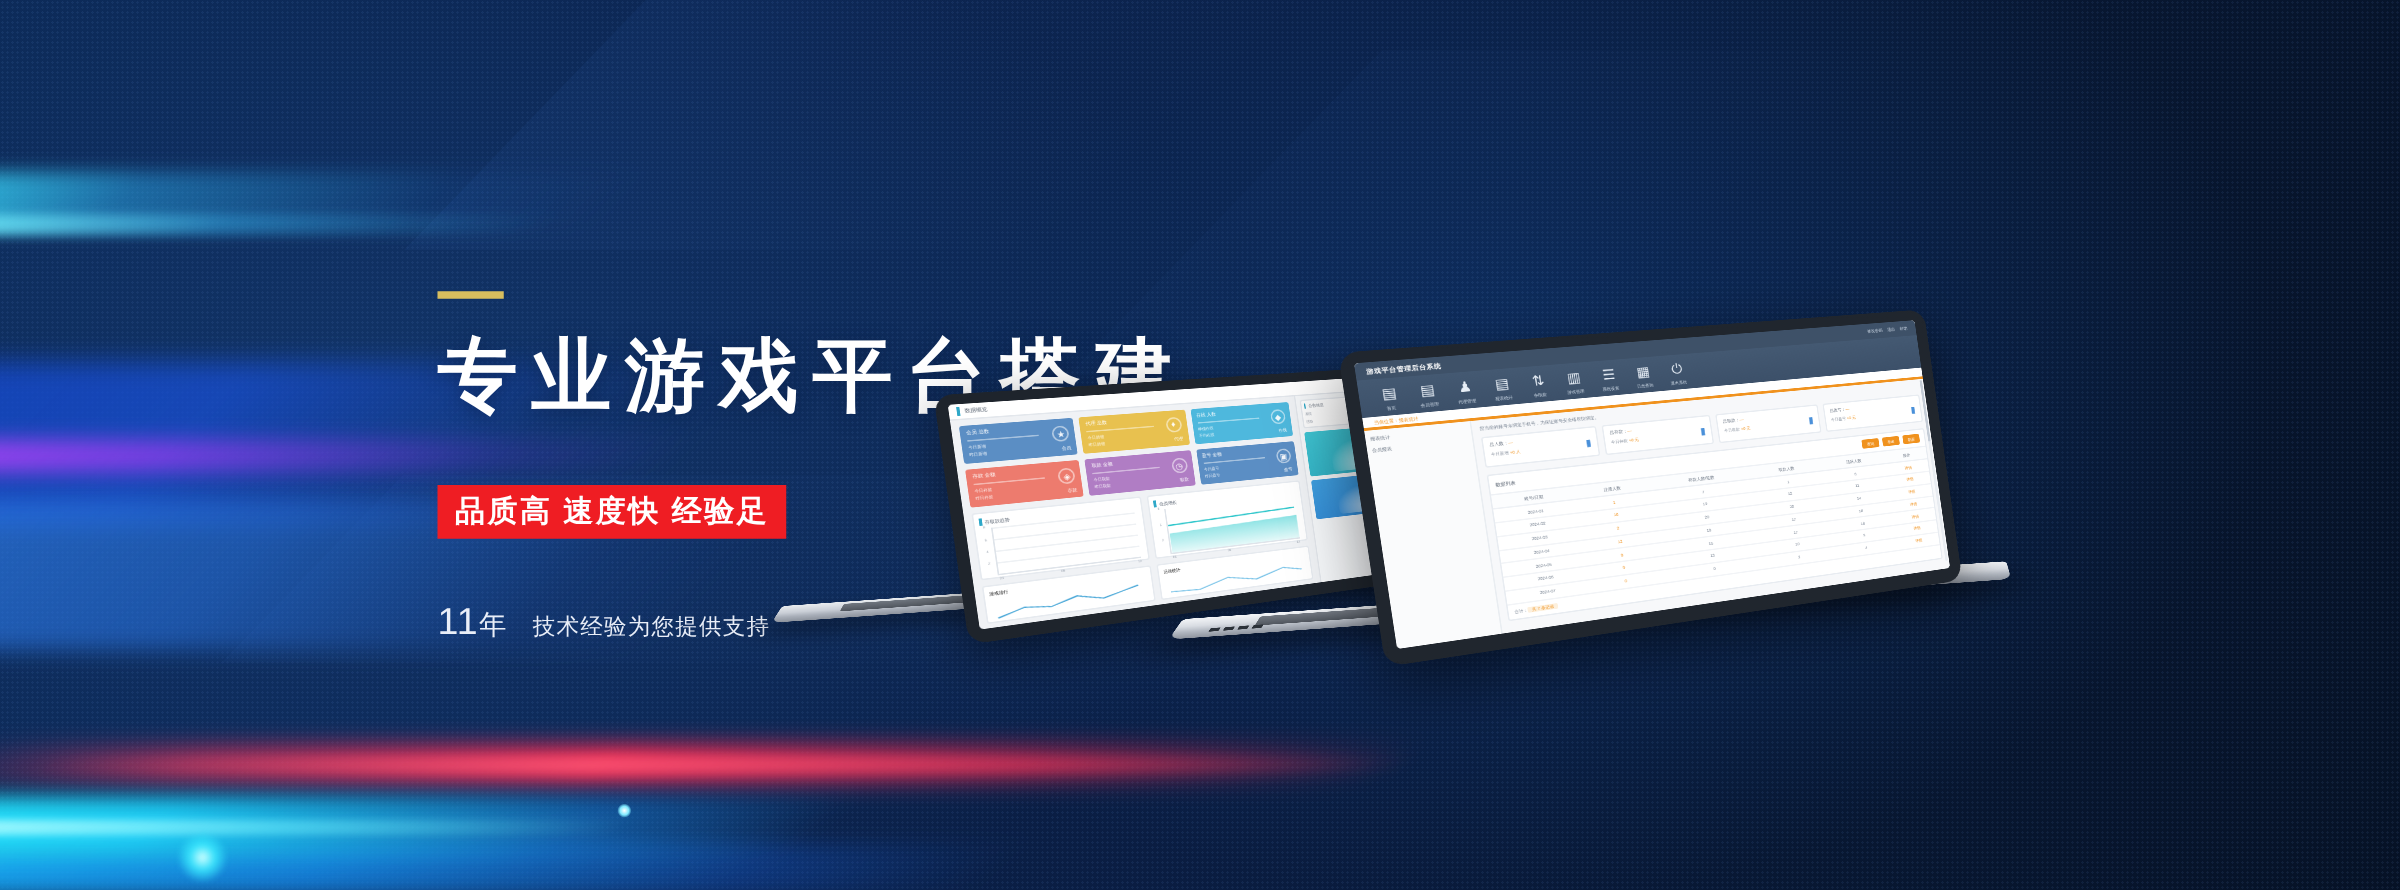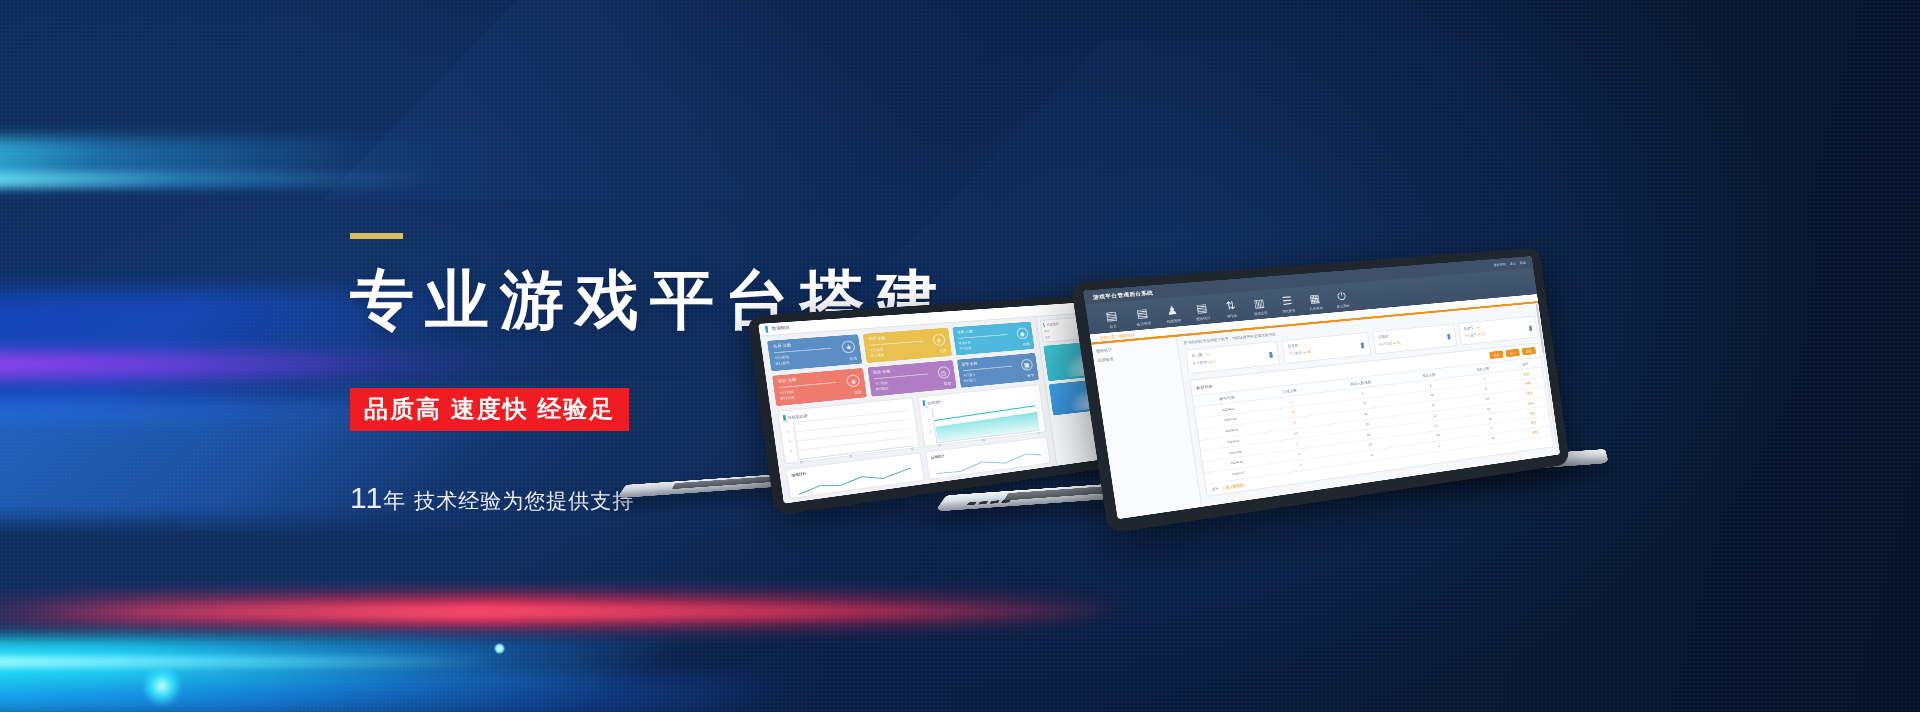--- a/index.html
+++ b/index.html
@@ -164,21 +164,21 @@
     position:relative;
   }
 
   .tagline {
     margin-top:50px;
     color:#e9eef8;
     white-space:nowrap;
   }
   .tagline .num { font-size:30px; font-weight:400; letter-spacing:1px; }
   .tagline .unit { font-size:22px; }
-  .tagline .rest { font-size:21px; margin-left:9px; letter-spacing:1px; }
+  .tagline .rest { font-size:18px; margin-left:21px; letter-spacing:1px; }
 
   
   .laptop { position:absolute; }
 
   
   #laptop-back { left:784px; top:290px; width:420px; height:190px; }
   #laptop-back .lid {
     position:absolute; left:20px; top:0; width:360px; height:170px;
     background:#1e242c;
     border-radius:12px;

